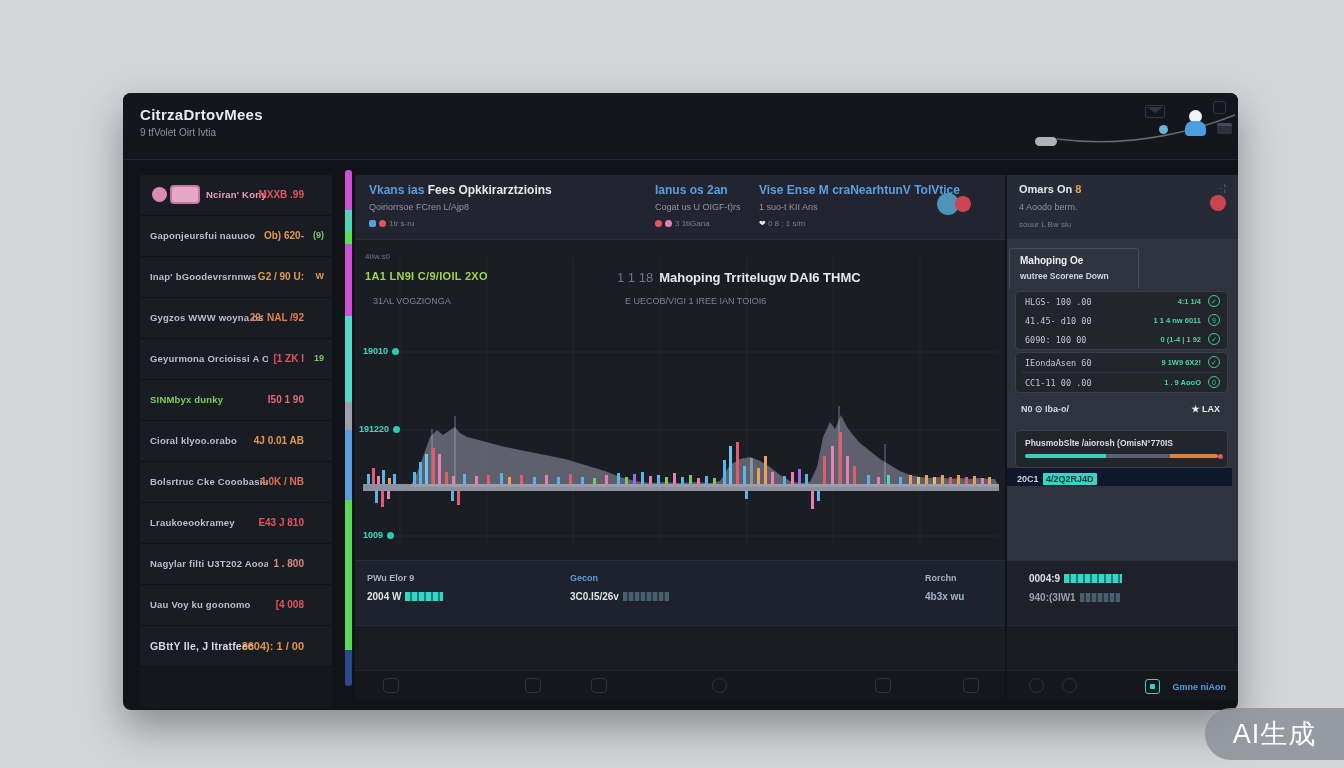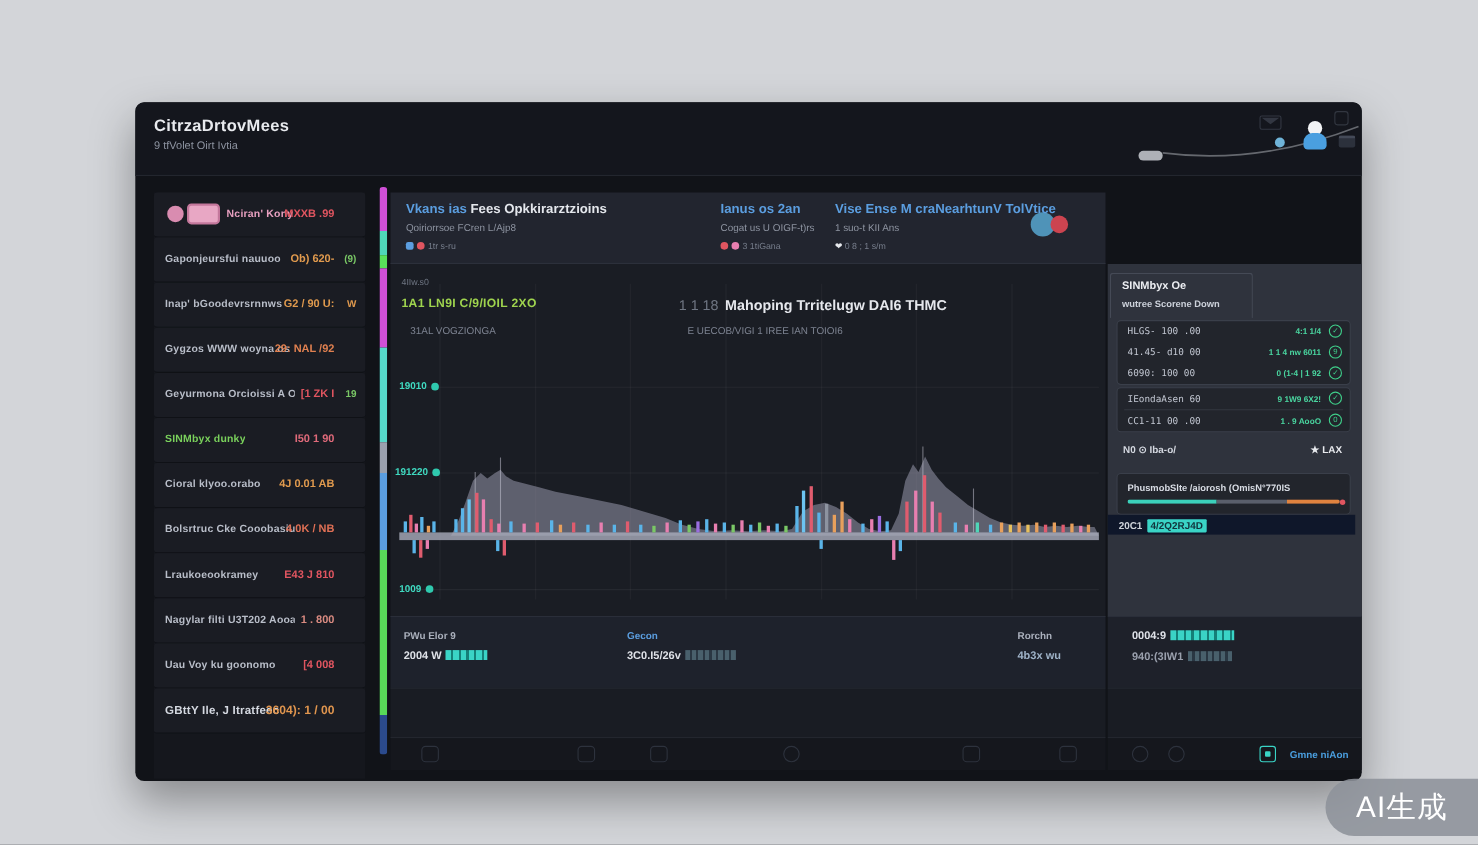--- a/index.html
+++ b/index.html
@@ -353,24 +353,31 @@
       <div class="ph-sq" style="left:28px"></div>
       <div class="ph-sq" style="left:170px"></div>
       <div class="ph-sq" style="left:236px"></div>
       <div class="ph-ci" style="left:357px"></div>
       <div class="ph-sq" style="left:520px"></div>
       <div class="ph-sq" style="left:608px"></div>
     </div>
   </div>
 
   <div class="right">
+    <div class="r-head">
+      <div class="t"><span>Omars On </span><span class="badge">8</span></div>
+      <div class="s">4 Aoodo berm.</div>
+      <div class="m">souur L Bw siu</div>
+      <div class="r-menu">∙¦</div>
+      <div class="big-circle" style="right:12px; top:20px; width:16px; height:16px; background:#cc4450;"></div>
+    </div>
 
     <div class="r-body">
       <div class="r-tab">
-        <div class="tt">SINMbyx Oe</div>
+        <div class="tt">Mahoping Oe</div>
         <div class="ts">wutree Scorene Down</div>
       </div>
 
       <div class="r-card" style="top:51px">
         <div class="r-row">
           <span class="lv">HLGS- 100 .00</span>
           <span class="rv">4:1 1/4</span>
           <span class="gbadge">✓</span>
         </div>
         <div class="r-row">

